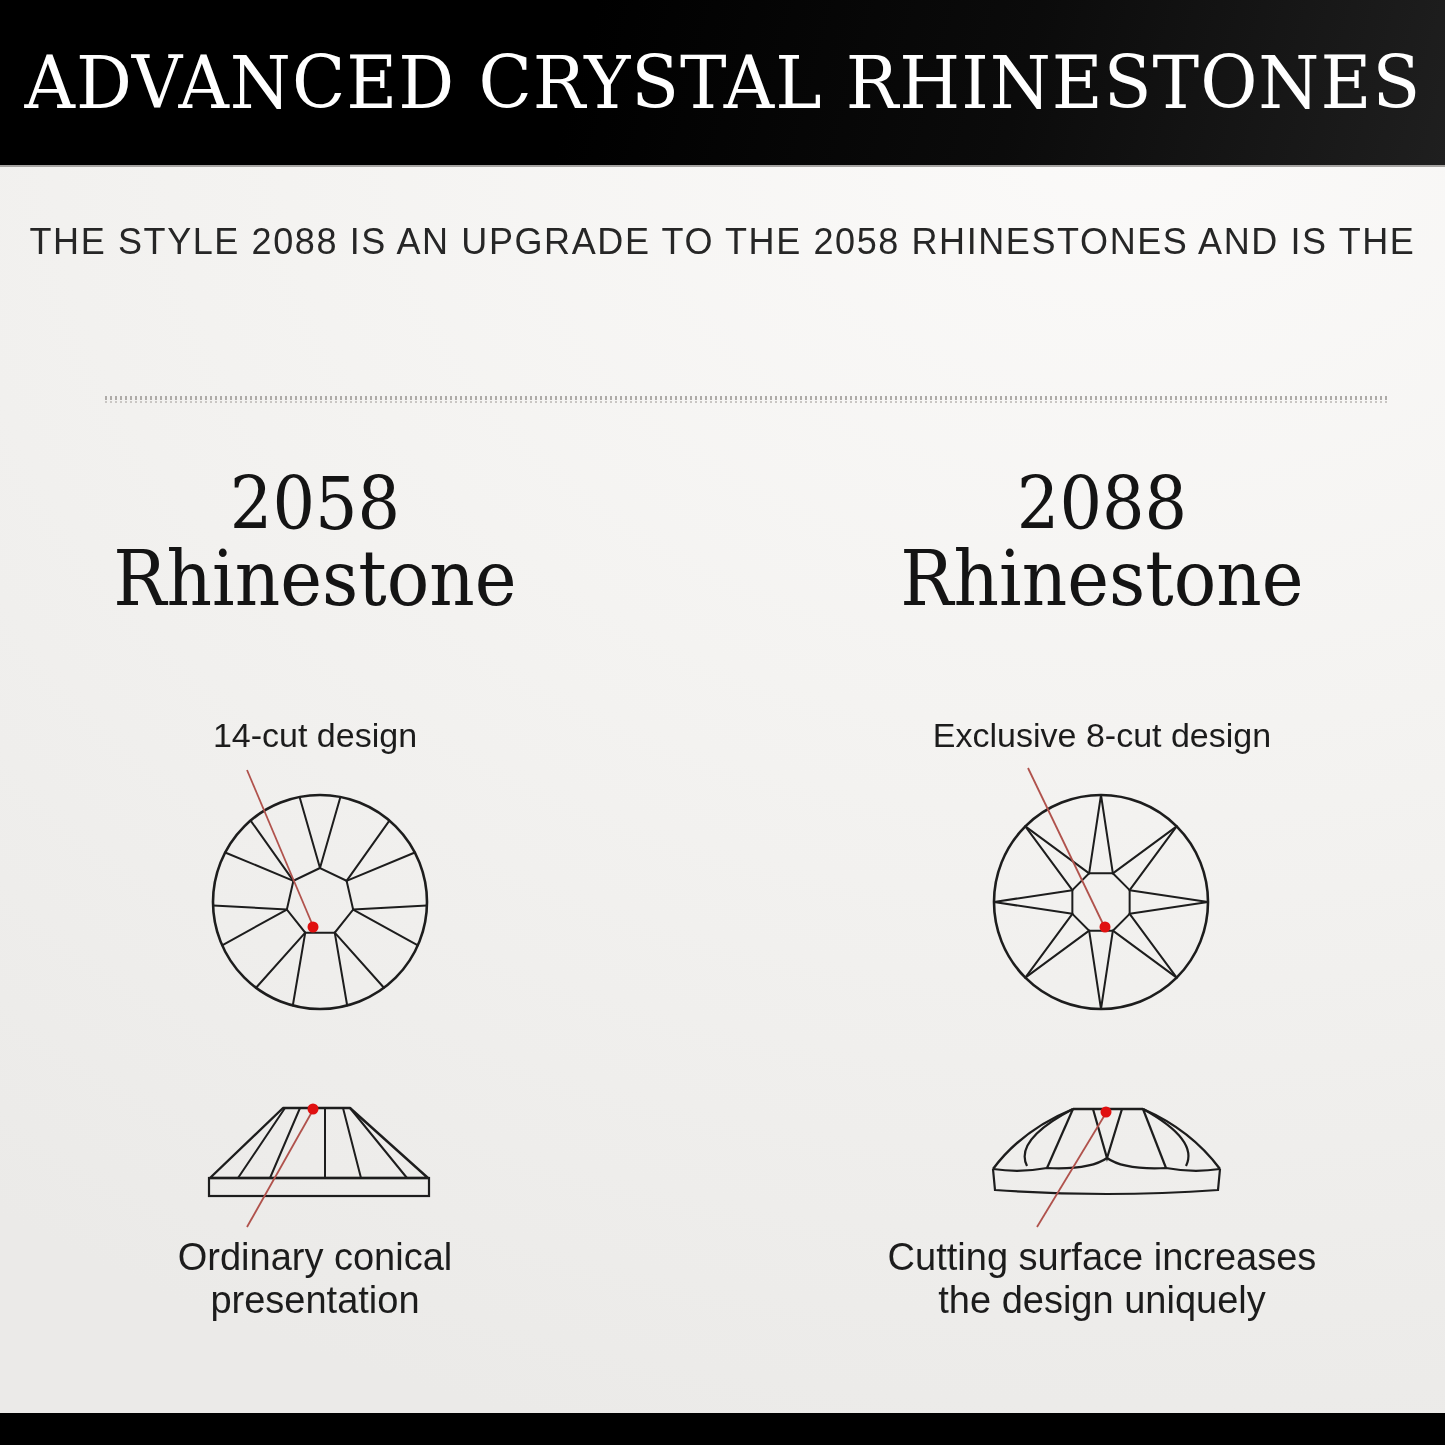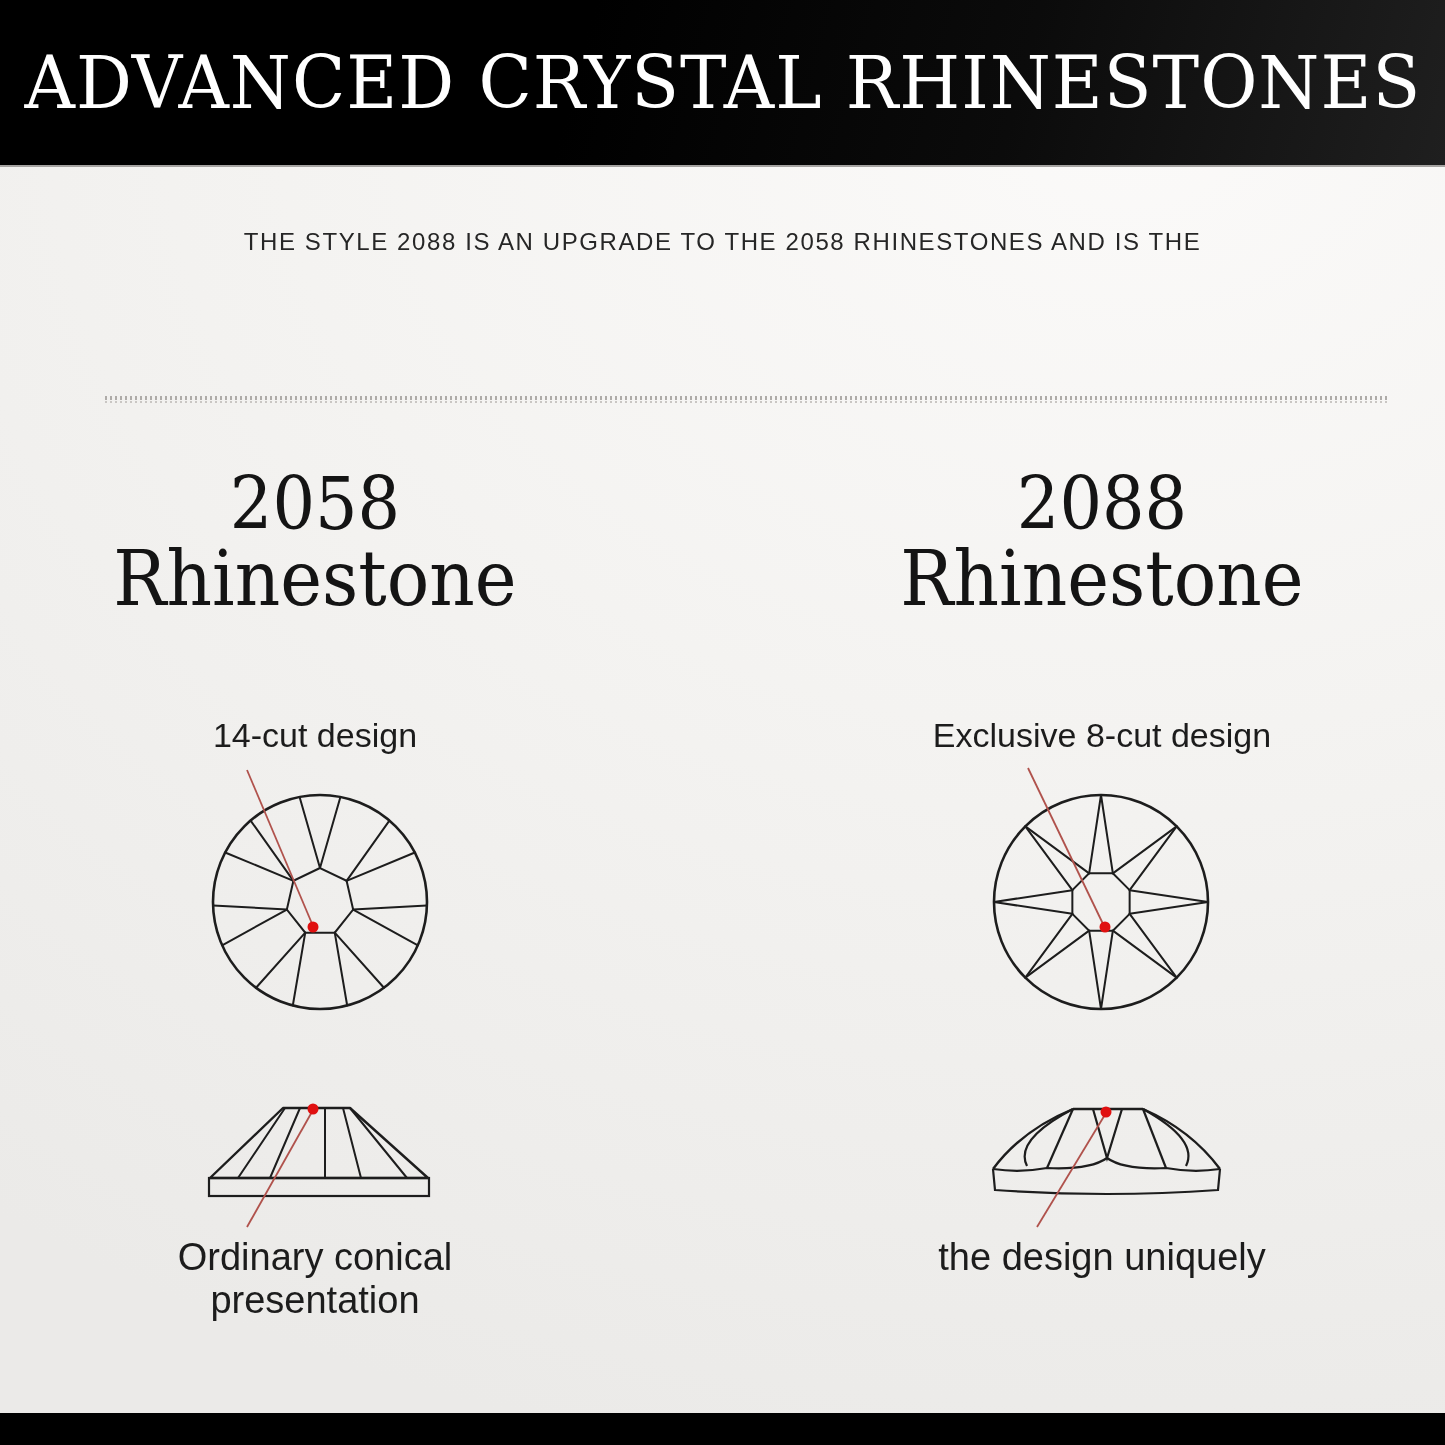--- a/index.html
+++ b/index.html
@@ -15,21 +15,21 @@
     border-bottom:2px solid #a5a3a1;
     display:flex; align-items:center; justify-content:center;
   }
   .page-title {
     font-family:"DejaVu Serif", serif; font-weight:400;
     font-size:72px; letter-spacing:1px; color:#ffffff;
     transform:scaleX(0.97); white-space:nowrap;
   }
   .intro {
     position:absolute; top:221px; left:0; width:100%;
-    text-align:center; font-size:24px; line-height:41px;
+    text-align:center; font-size:36px; line-height:41px;
     letter-spacing:1.6px; color:#262626;
   }
   .divider {
     position:absolute; top:396px; left:105px; width:1285px; height:8px;
     background-image:
       repeating-linear-gradient(90deg, #aeaba8 0 2px, rgba(0,0,0,0) 2px 5px),
       repeating-linear-gradient(90deg, #c9c6c3 0 2px, rgba(0,0,0,0) 2px 5px);
     background-size:100% 4px, 100% 2px;
     background-position:0 0, 0 5px;
     background-repeat:no-repeat, no-repeat;
@@ -148,17 +148,18 @@
       <circle cx="313" cy="1109" r="5.5" fill="#e01010"></circle>
       <circle cx="1106" cy="1112" r="5.5" fill="#e01010"></circle>
     </svg>
 
   <div class="caption left">
     <div>Ordinary conical</div>
     <div>presentation</div>
   </div>
 
   <div class="caption right">
+    <div>Cutting surface increases</div>
     <div>the design uniquely</div>
   </div>
 
   <div class="footer-band"></div>
 </div>
 
 </body></html>

